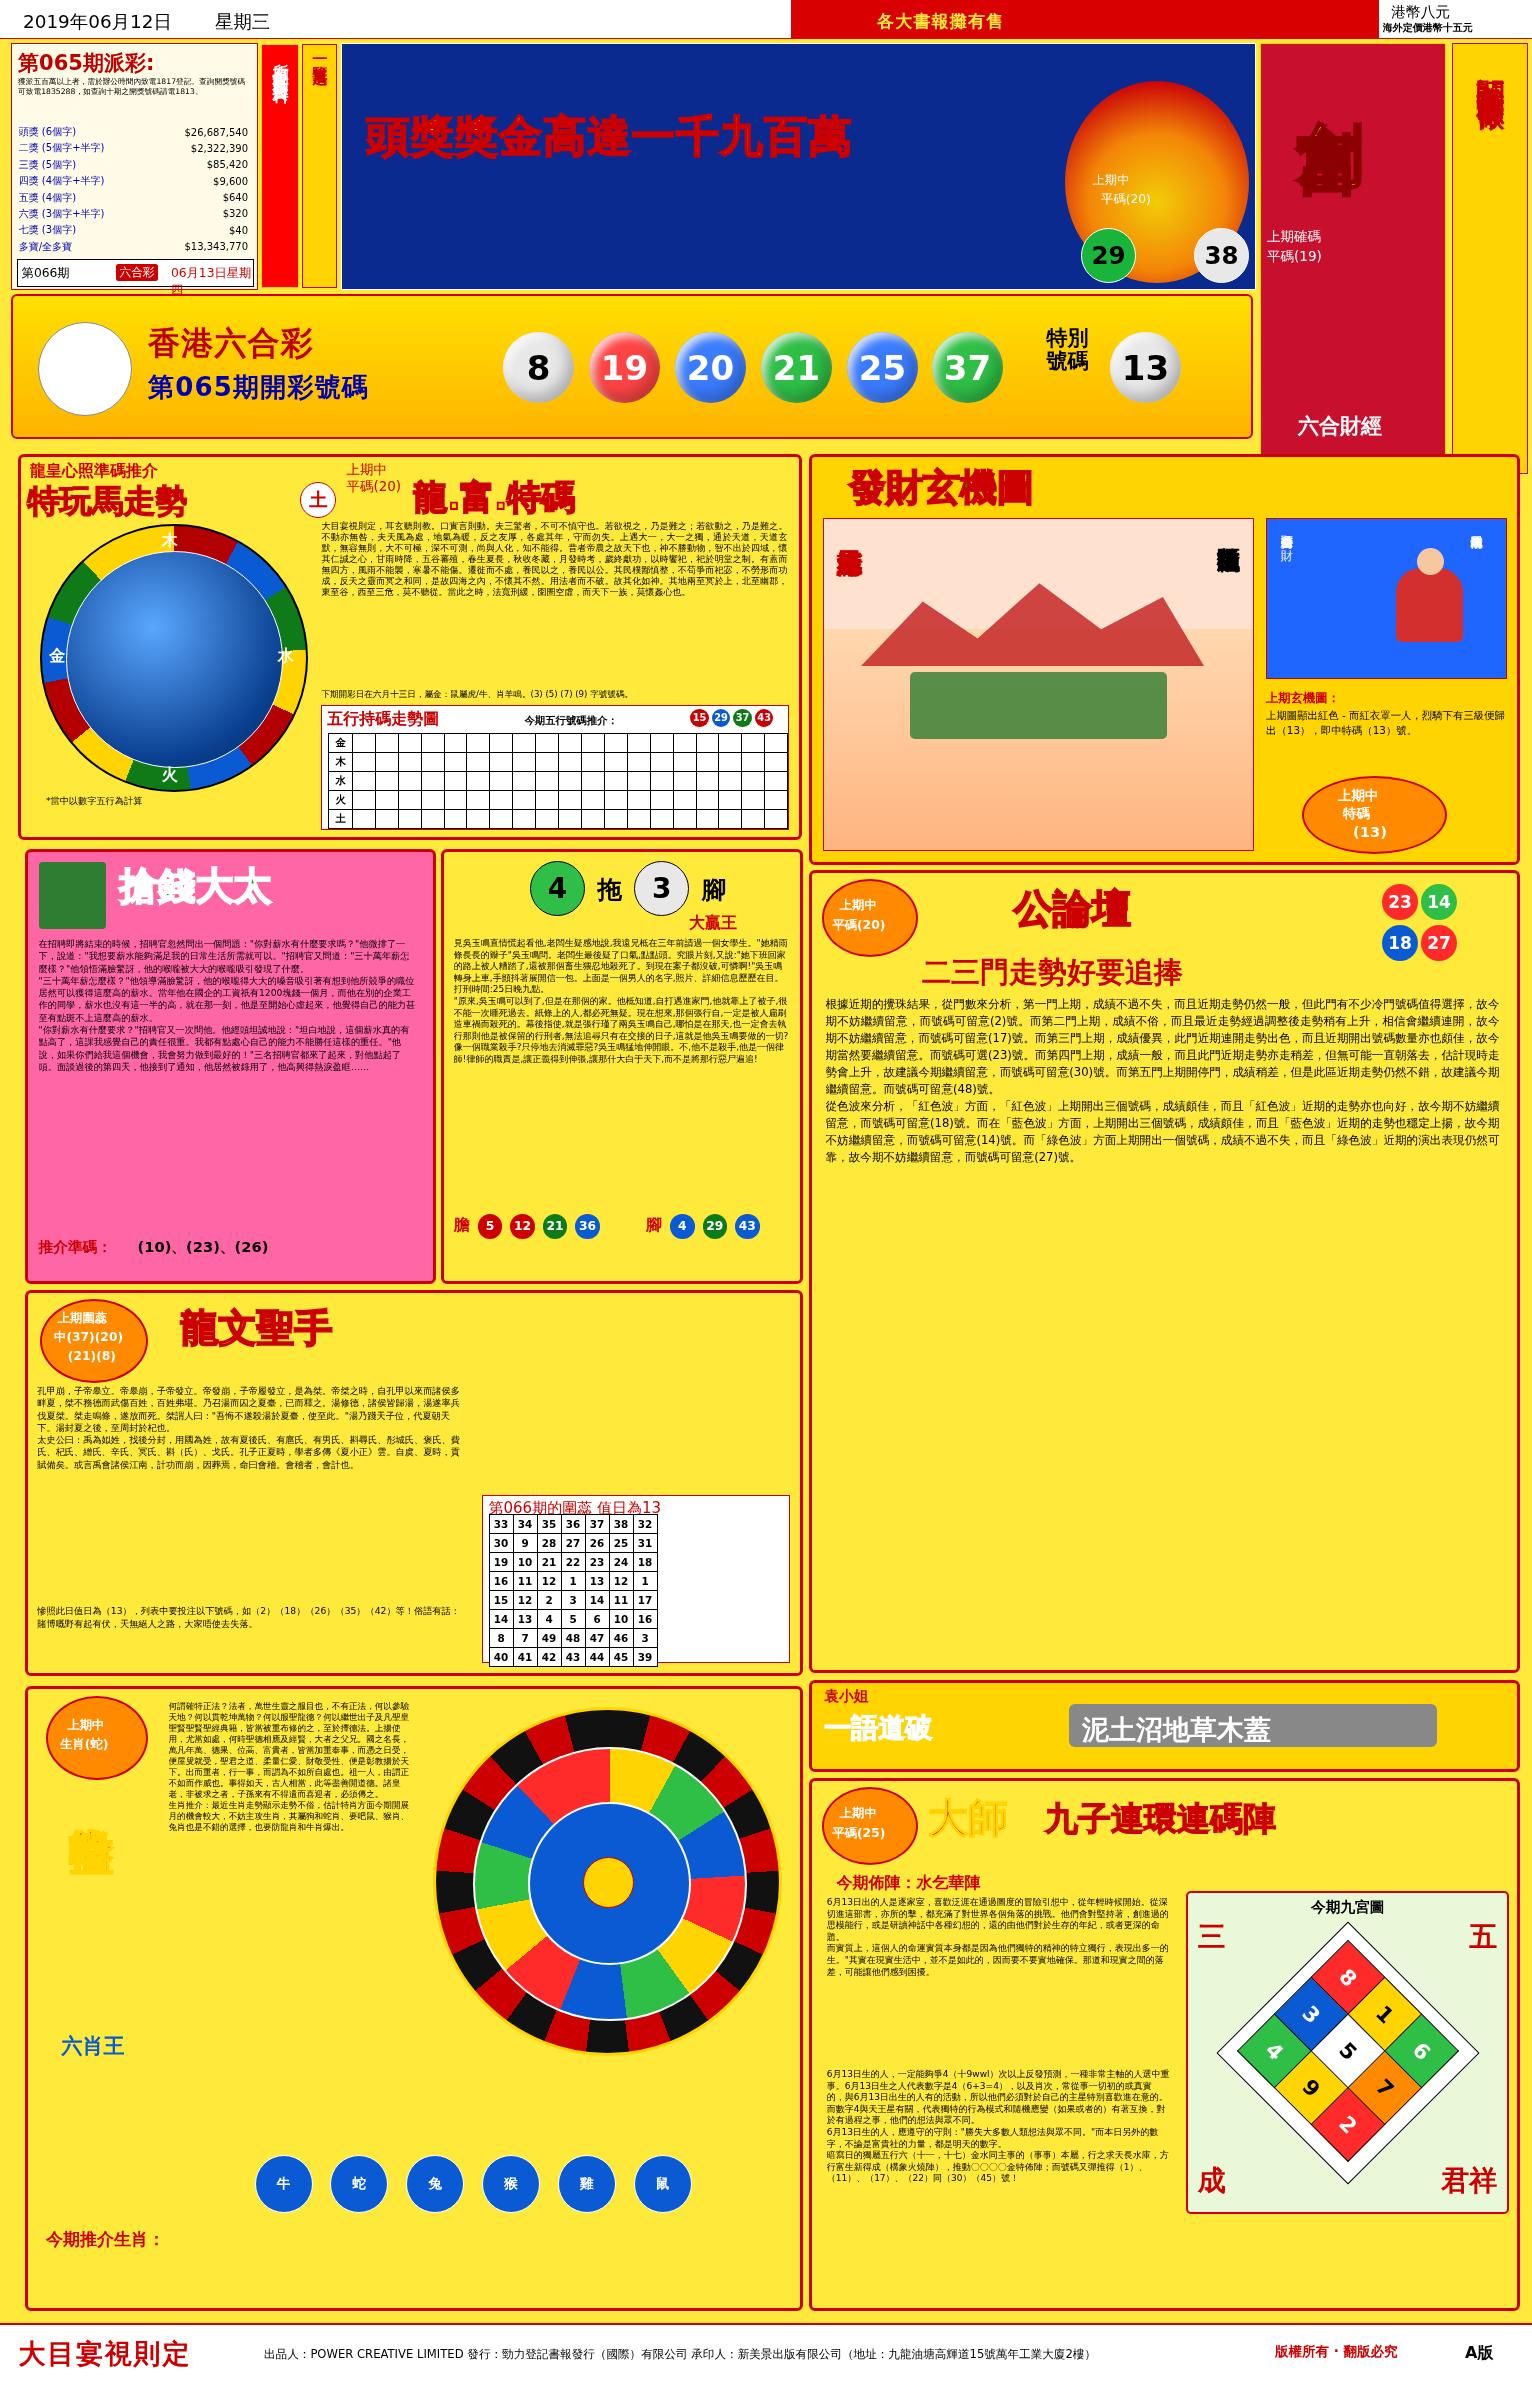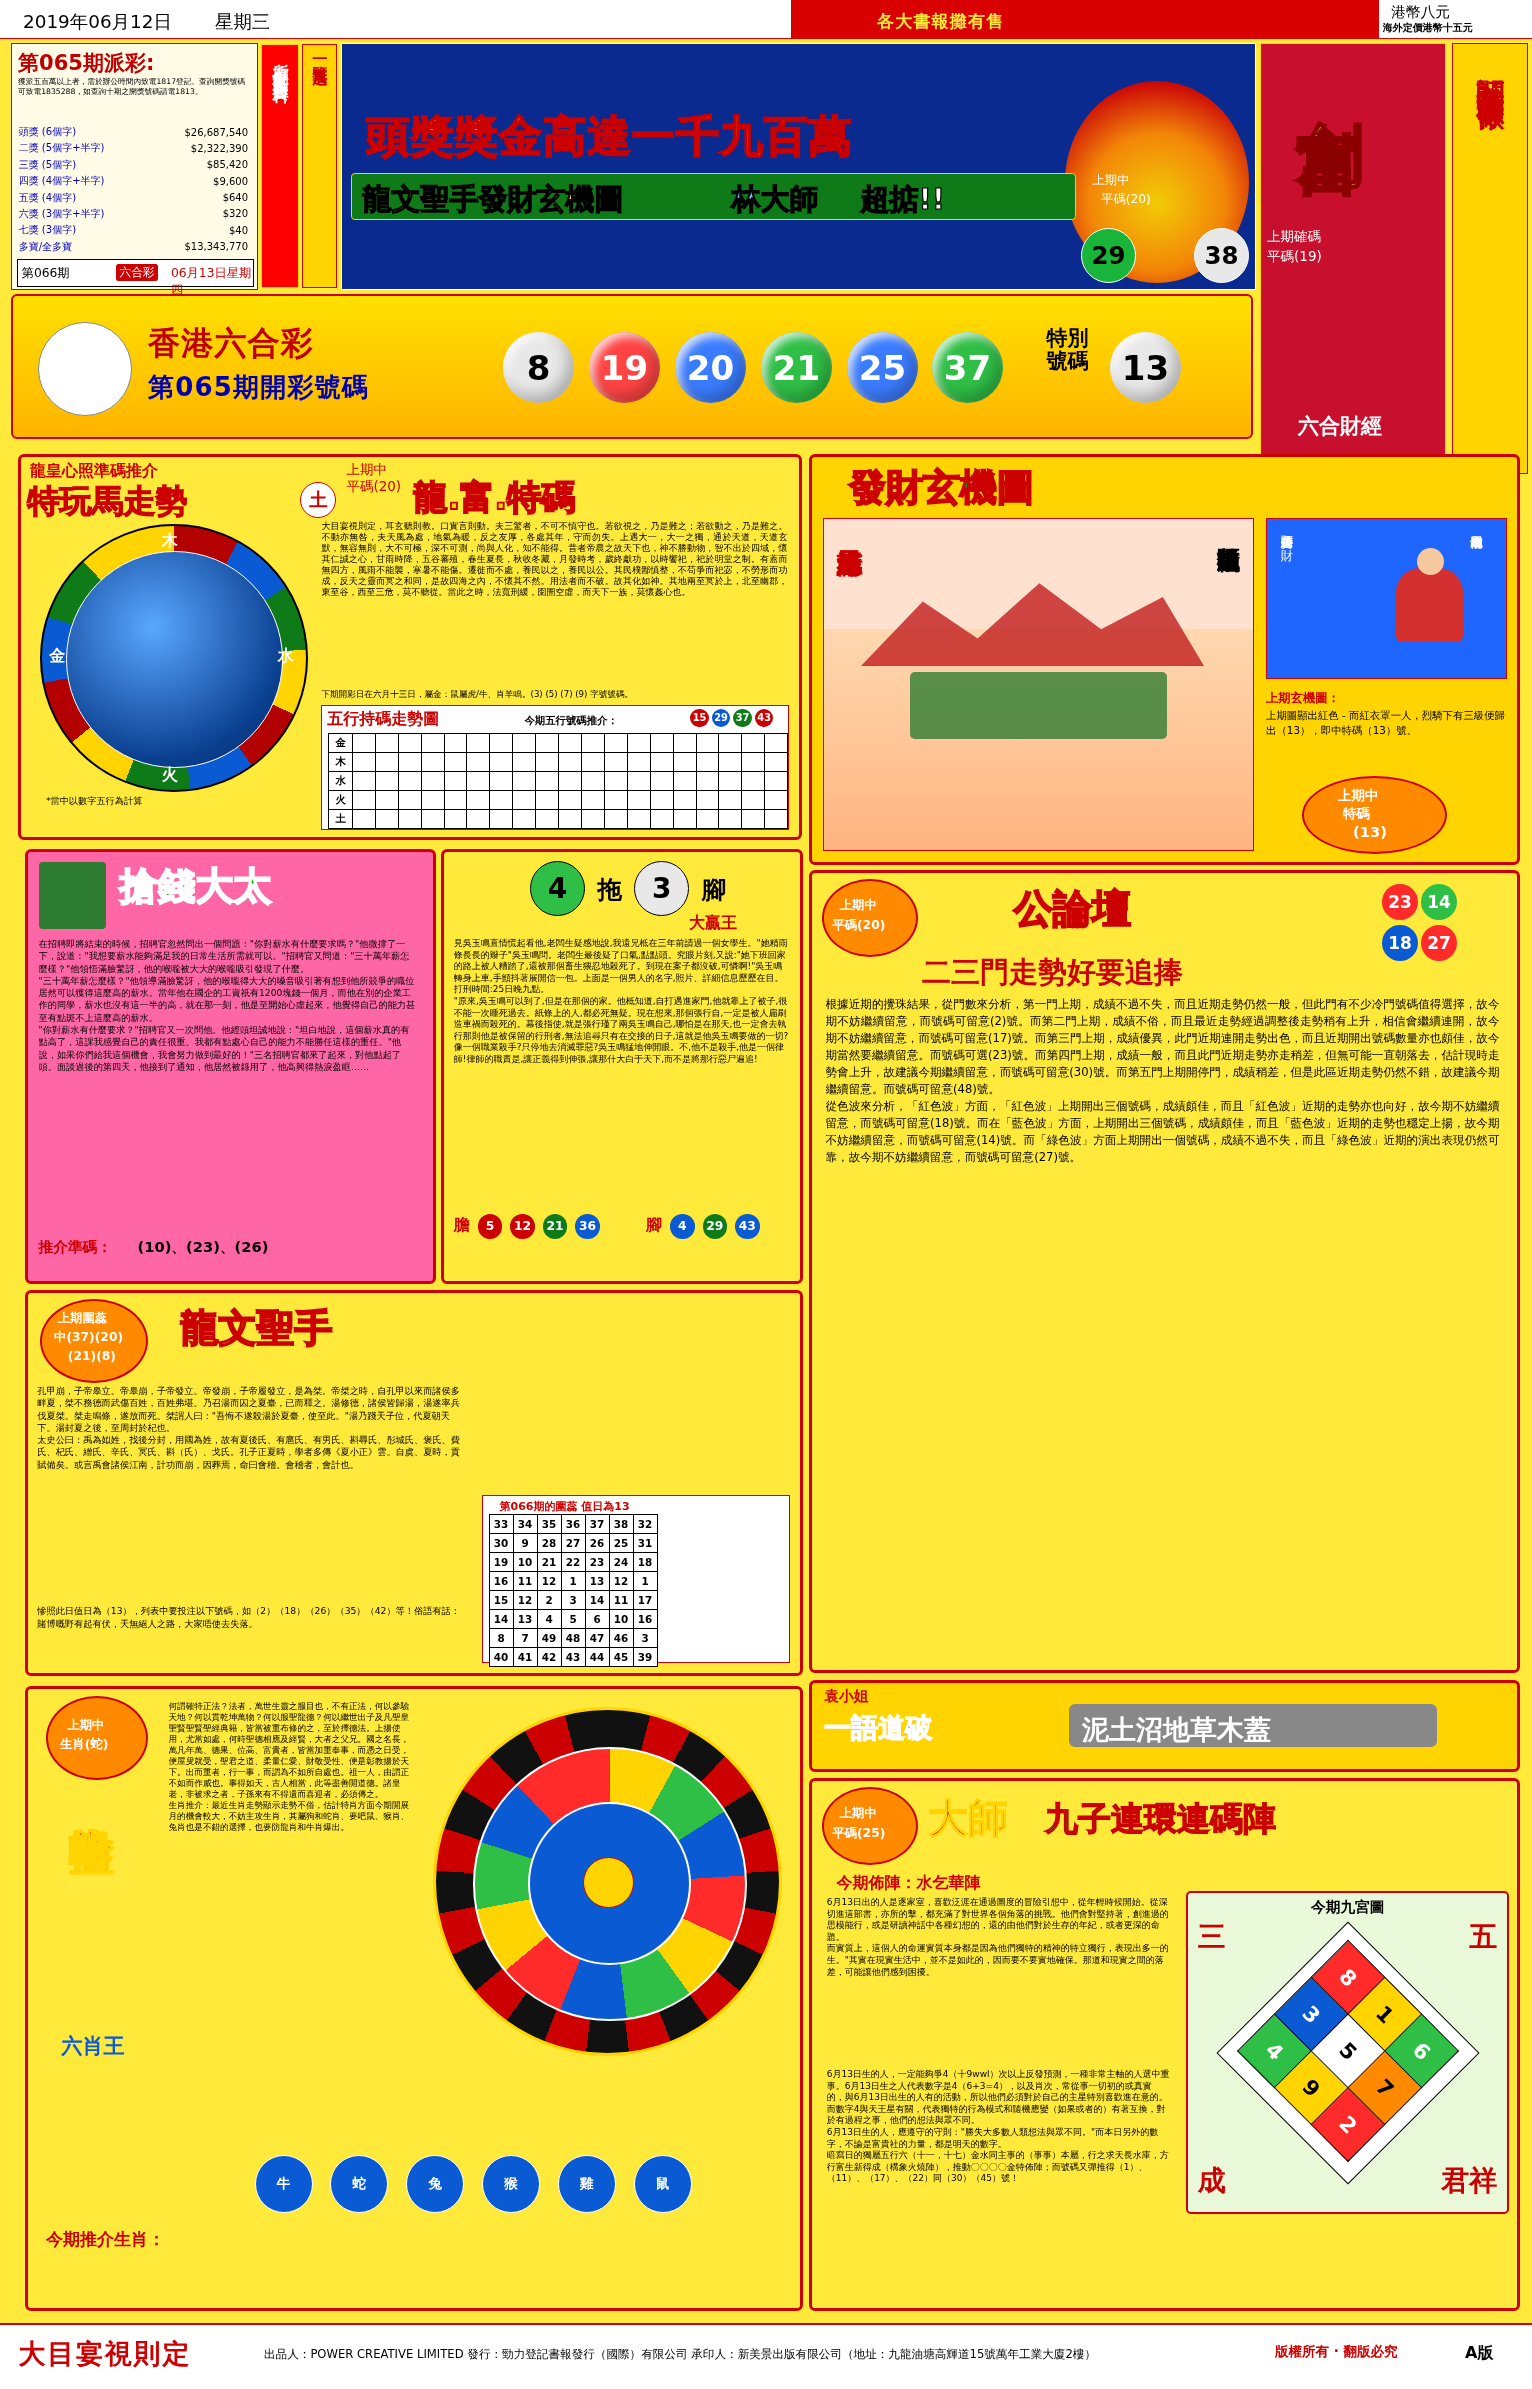--- a/index.html
+++ b/index.html
@@ -154,25 +154,20 @@
     <div class="vert-strip">
       <span>所有創富貼士六合資料</span>
     </div>
     <div class="vert-strip2">
       <span>一覽無遺</span>
     </div>
 
     <div class="hdr-mid">
       <div class="fire"></div>
       <div class="bigred2">頭獎獎金高達一千九百萬</div>
-      <div class="greenband">
-        <span>龍文聖手發財玄機圖</span>
-        <span class="blue" style="left:380px;">林大師</span>
-        <span style="left:509px;color:#fff;">超掂!!</span>
-      </div>
       <div class="ball-hdr" style="left:739px;top:184px;background:#19b43a;">29</div>
       <div class="ball-hdr" style="left:852px;top:184px;background:#e8e8e8;">38</div>
       <div class="hdr-note" style="left:729px;top:128px;width:80px;">上期中</div>
       <div class="hdr-note" style="left:729px;top:147px;width:110px;">平碼(20)</div>
     </div>
 
     <div class="hdr-right">
       <div class="cf">創富</div>
       <div class="sub">六合財經</div>
       <div style="position:absolute;left:6.1px;top:184px;font-size:13.5px;color:#fff;">上期確碼</div>
@@ -413,21 +408,21 @@
       <div style="position:absolute;left:16px;top:8.6px;font-size:12.3px;color:#fff;font-weight:bold;">上期圍蕊</div>
       <div style="position:absolute;left:12.3px;top:28px;font-size:12.3px;color:#fff;font-weight:bold;">中(37)(20)</div>
       <div style="position:absolute;left:26px;top:48px;font-size:12.3px;color:#fff;font-weight:bold;">(21)(8)</div>
     </div>
     <div style="position:absolute;left:153px;top:9.8px;font-size:38px;font-weight:bold;color:#ffd400;-webkit-text-stroke:1.8px #c00;">龍文聖手</div>
     <div class="txt" style="position:absolute;left:9.8px;top:92px;width:429px;height:215px;overflow:hidden;white-space:pre-wrap;font-size:9.2px;line-height:12.3px;">孔甲崩，子帝皋立。帝皋崩，子帝發立。帝發崩，子帝履發立，是為桀。帝桀之時，自孔甲以來而諸侯多畔夏，桀不務德而武傷百姓，百姓弗堪。乃召湯而囚之夏臺，已而釋之。湯修德，諸侯皆歸湯，湯遂率兵伐夏桀。桀走鳴條，遂放而死。桀謂人曰："吾悔不遂殺湯於夏臺，使至此。"湯乃踐天子位，代夏朝天下。湯封夏之後，至周封於杞也。
 太史公曰：禹為姒姓，找後分封，用國為姓，故有夏後氏、有扈氏、有男氏、斟尋氏、彤城氏、褒氏、費氏、杞氏、繒氏、辛氏、冥氏、斟（氏）、戈氏。孔子正夏時，學者多傳《夏小正》雲。自虞、夏時，貢賦備矣。或言禹會諸侯江南，計功而崩，因葬焉，命曰會稽。會稽者，會計也。</div>
     <div class="txt" style="position:absolute;left:9.8px;top:311px;width:429px;font-size:9.2px;line-height:13px;">慘照此日值日為（13），列表中要投注以下號碼，如（2）（18）（26）（35）（42）等！俗語有話：賭博嘅野有起有伏，天無絕人之路，大家唔使去失落。</div>
 
     <div style="position:absolute;left:454px;top:202px;width:306px;height:166px;background:#fff;border:1.8px solid #c00;">
-      <div style="position:absolute;left:17px;top:2.5px;font-size:11px;font-weight:bold;color:#c00;">第066期的圍蕊 值日為13</div>
+      <div style="position:absolute;left:6px;top:2.5px;font-size:15px;font-weight:normal;color:#c00;">第066期的圍蕊 值日為13</div>
       <table class="grid" style="position:absolute;left:6.1px;top:18.4px;">
         <tbody>
             <tr>
           <td>33</td>
               <td>34</td>
               <td>35</td>
               <td>36</td>
               <td>37</td>
               <td>38</td>
               <td>32</td>

